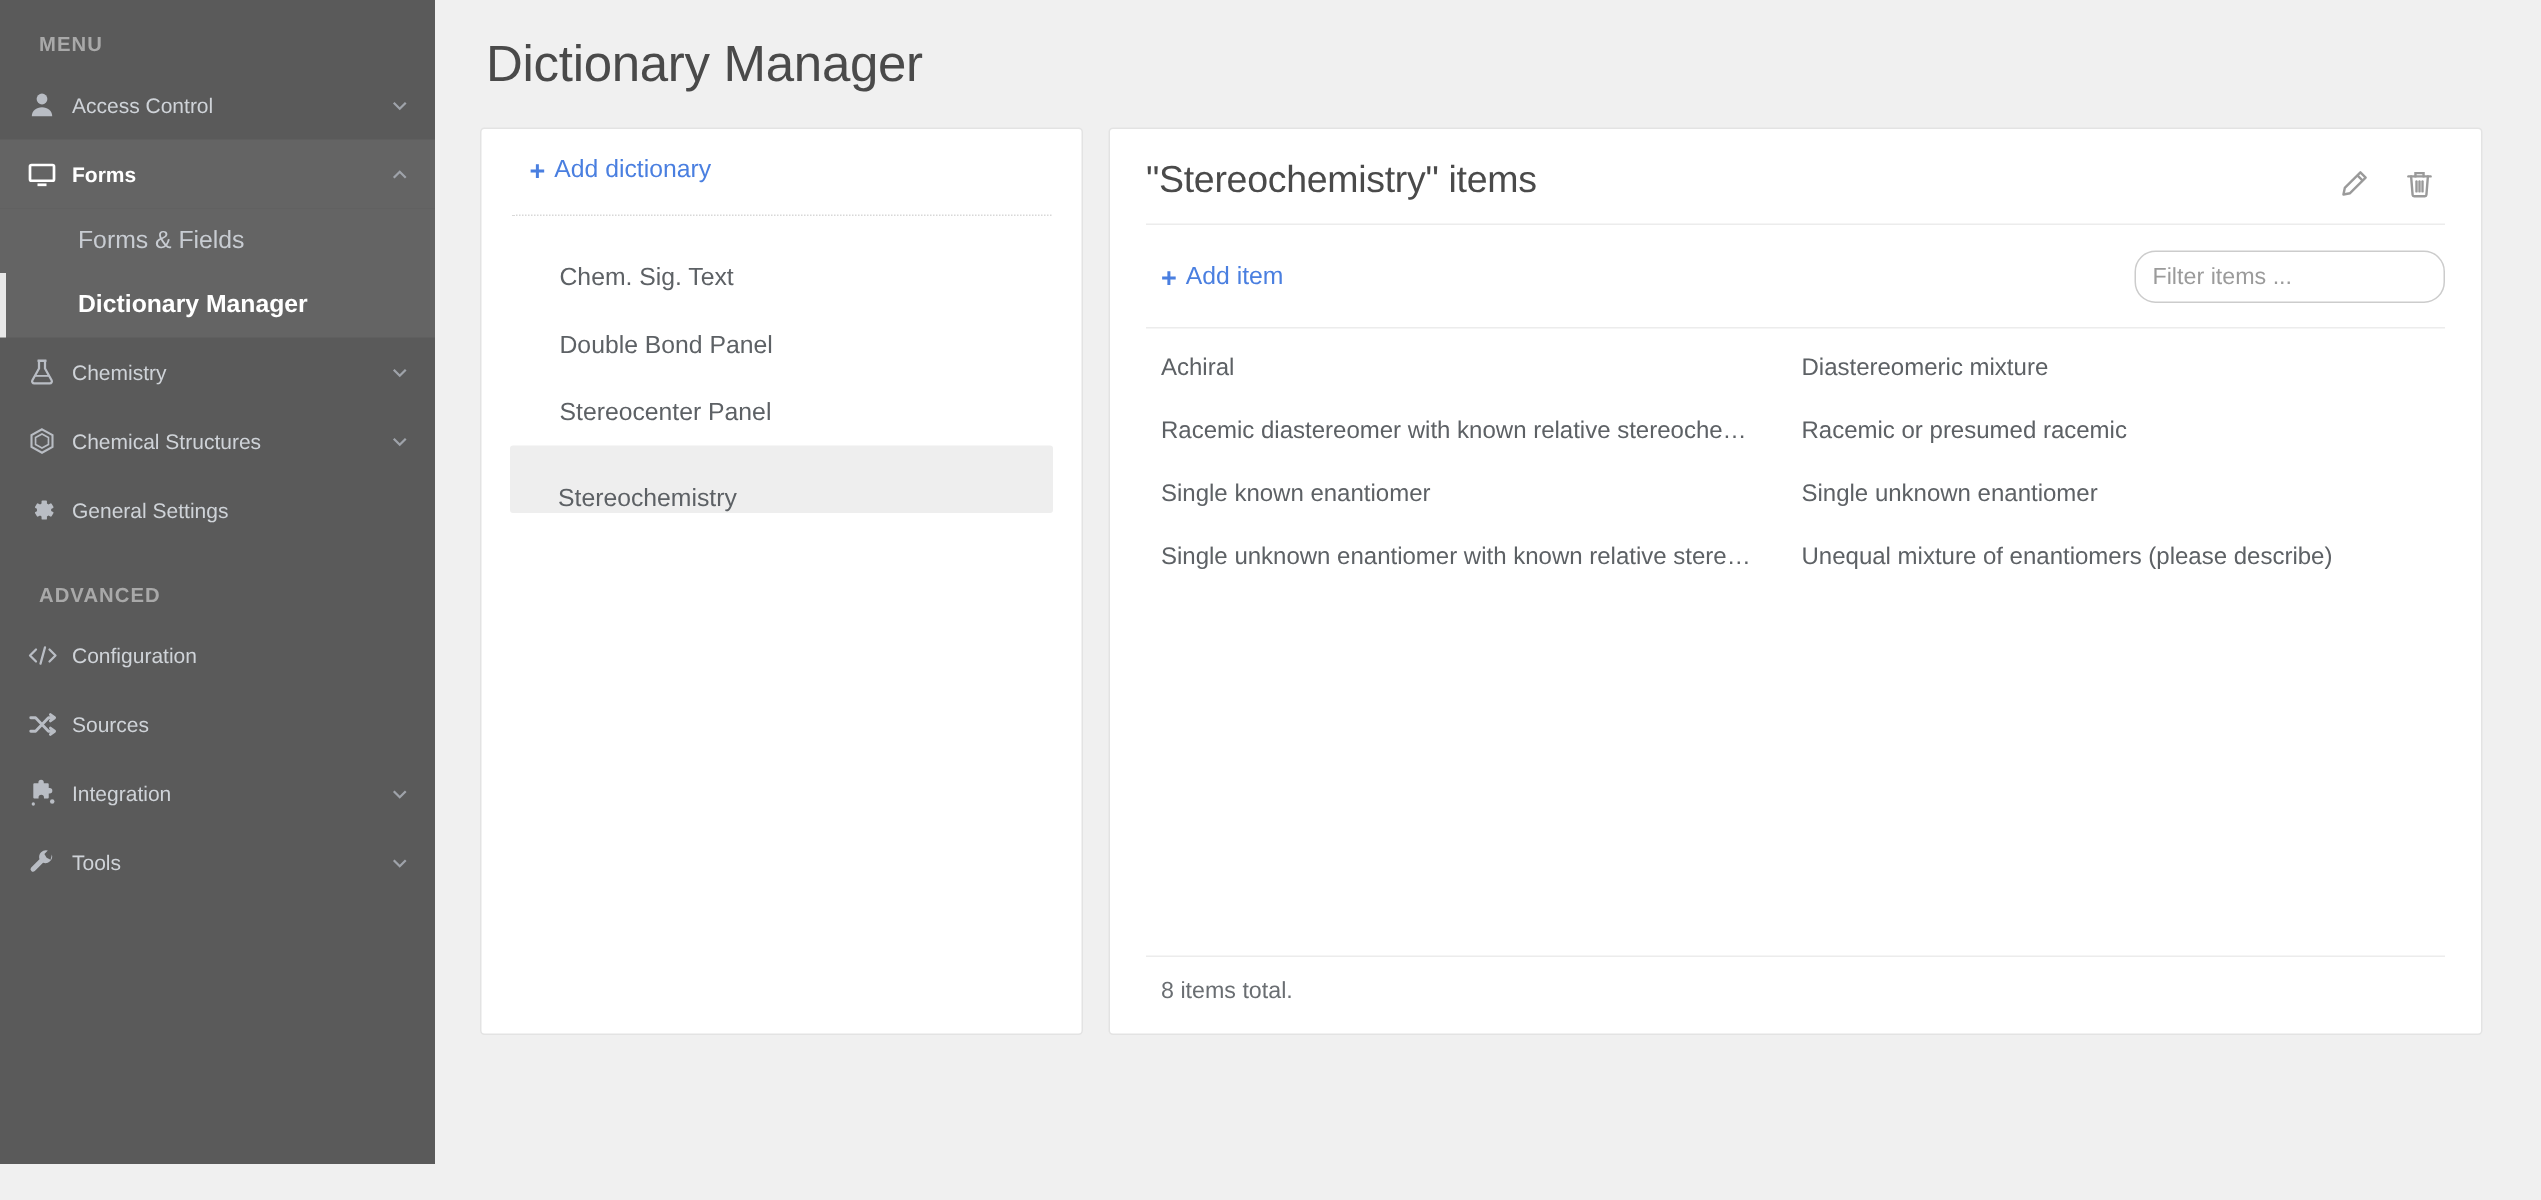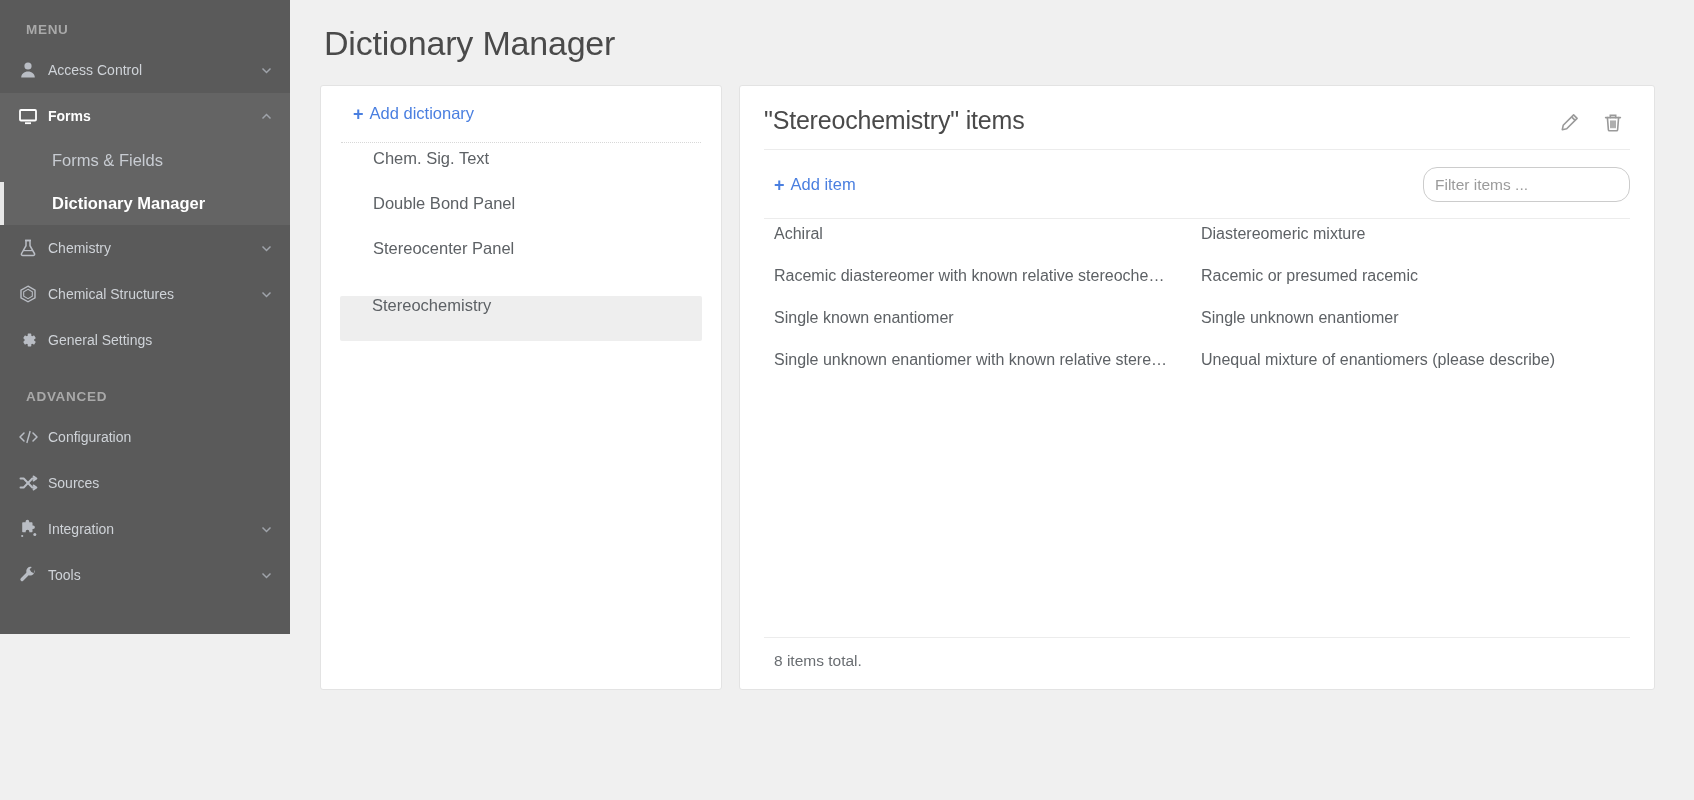--- a/index.html
+++ b/index.html
@@ -15,21 +15,21 @@
     background: #f0f0f0;
     display: flex;
     color: #333;
     -webkit-font-smoothing: antialiased;
   }
 
   
   .sidebar {
     width: 290px;
     min-width: 290px;
-    height: 634px;
+    height: 776px;
     background: #5a5a5a;
     padding-top: 14px;
     position: relative;
     overflow: hidden;
   }
 
   .menu-section-label {
     color: #a9a9a9;
     font-size: 13.5px;
     font-weight: bold;
@@ -154,21 +154,21 @@
   .dict-divider {
     border-bottom: 1px dotted #d8d8d8;
     margin: 18px 20px 0 20px;
   }
 
   .dict-list { padding-top: 6px; }
 
   .dict-item {
     height: 45px;
     display: flex;
-    align-items: flex-start;
+    align-items: flex-end;
     padding-left: 32px;
     font-size: 16.5px;
     color: #5d6165;
     cursor: pointer;
     margin: 0 20px;
   }
   .dict-item.selected {
     background: #eeeeee;
     margin: 12px 19px;
     border-radius: 2px;
@@ -239,20 +239,21 @@
     border-top: 1px solid #ececec;
     padding-top: 6px;
     flex: 1;
     display: flex;
     flex-direction: column;
   }
 
   .item-row {
     display: flex;
     height: 42px;
+    align-items: center;
     font-size: 16px;
     color: #5d6165;
   }
   .item-cell {
     width: 50%;
     padding-right: 24px;
     white-space: nowrap;
     overflow: hidden;
     text-overflow: ellipsis;
   }

